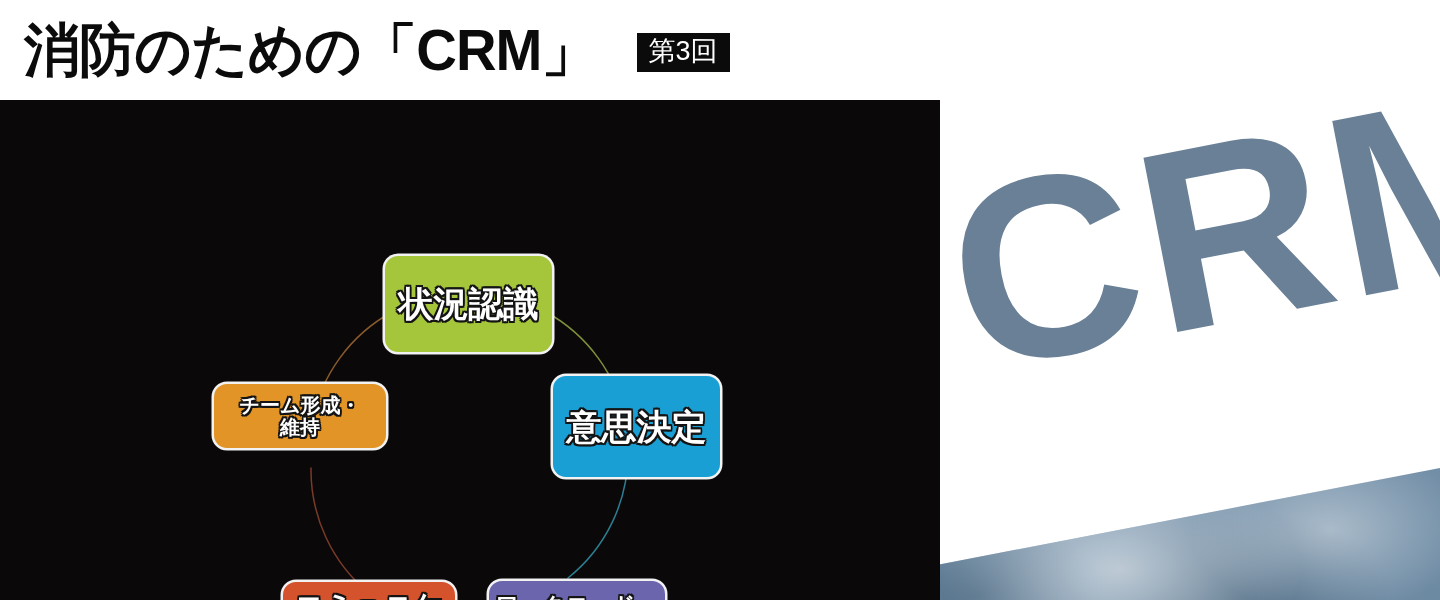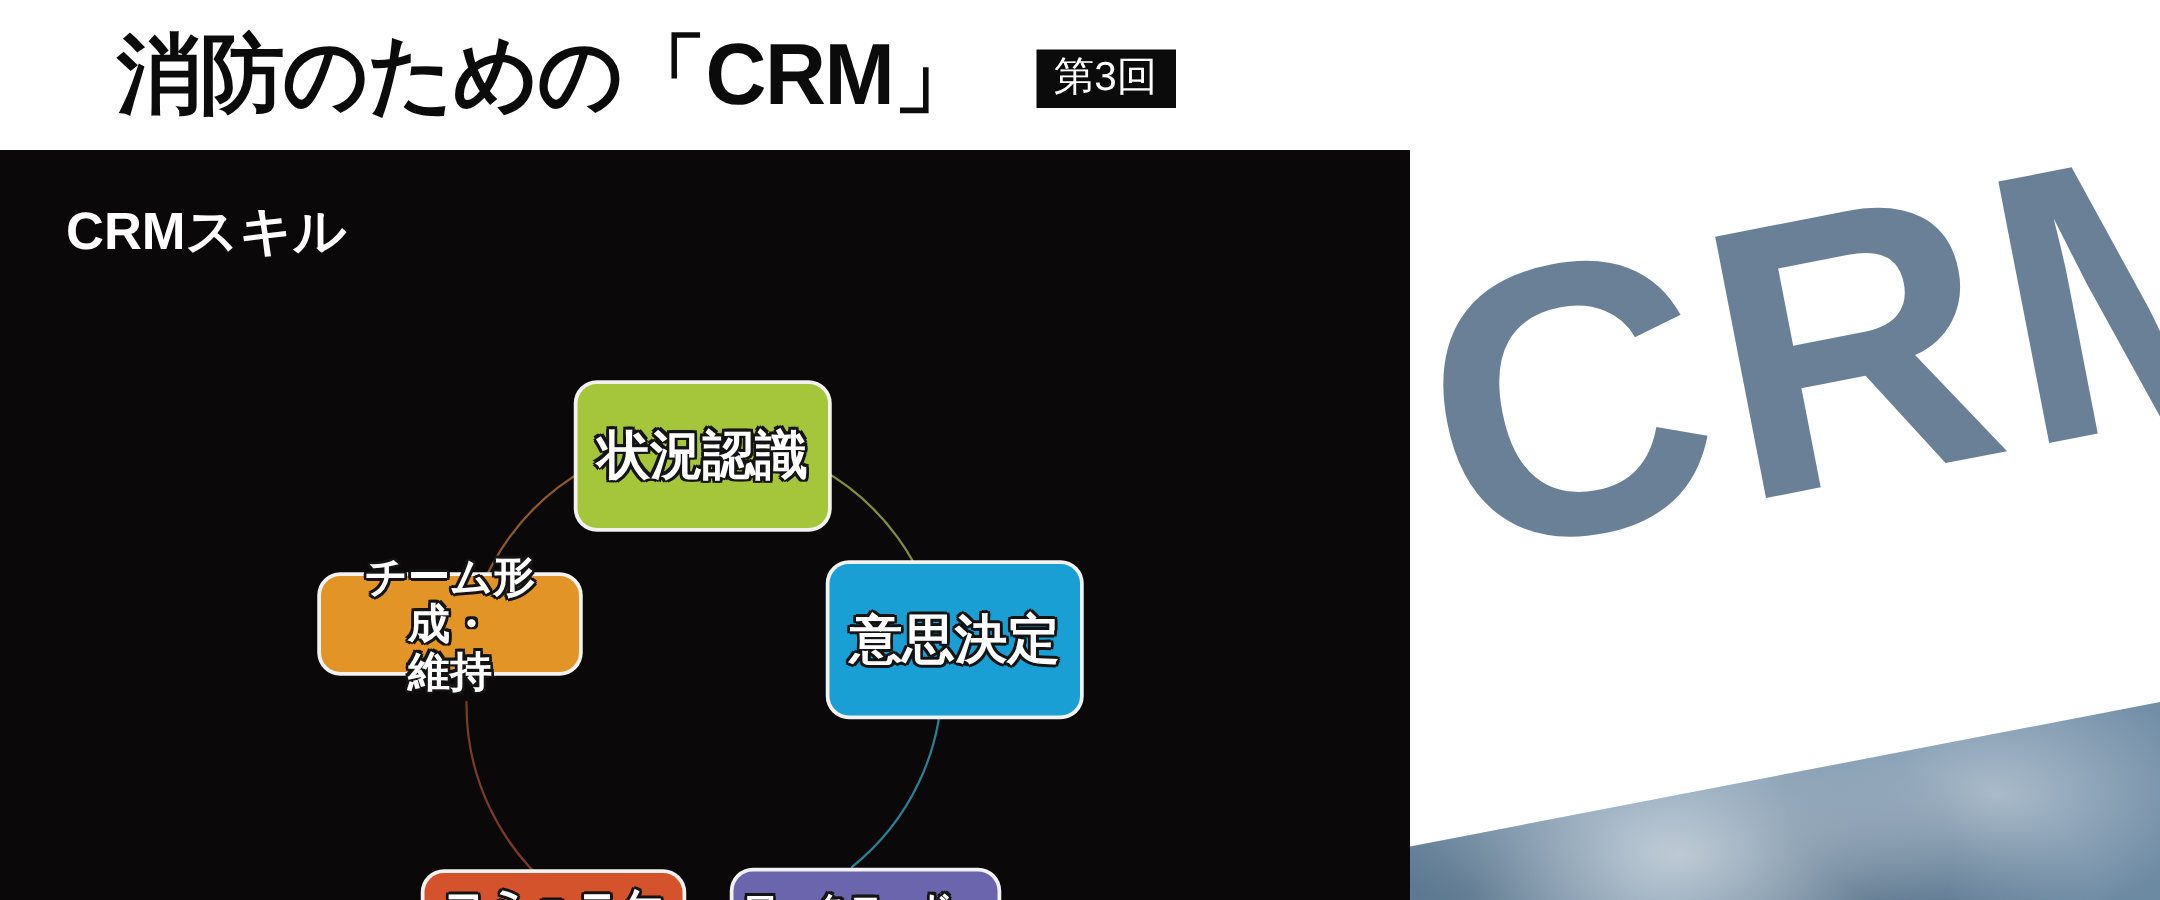--- a/index.html
+++ b/index.html
@@ -8,21 +8,21 @@
     font-family:"Liberation Sans","DejaVu Sans",sans-serif;
     background:#ffffff;
     position:relative;
   }
 
   
   #header {
     position:absolute; left:0; top:0; width:1440px; height:100px;
     background:#ffffff;
     display:flex; align-items:center;
-    padding-left:78px;
+    padding-left:24px;
     white-space:nowrap;
     z-index:40;
   }
   #title-jp {
     font-size:58px; font-weight:bold; color:#0b0b0b;
     letter-spacing:-1px; line-height:1;
     transform:scaleX(0.97);
     transform-origin:left center;
   }
   #title-en {
@@ -102,34 +102,33 @@
       -1.6px -1.6px 0 #141414, 1.6px -1.6px 0 #141414,
       -1.6px  1.6px 0 #141414, 1.6px  1.6px 0 #141414,
        0    -1.8px 0 #141414,  0     1.8px 0 #141414,
       -1.8px  0    0 #141414, 1.8px  0    0 #141414;
   }
 
   #skill-0 { left:385px; top:156px; width:167px; height:96px; font-size:35px; }
   #skill-1 { left:553px; top:276px; width:167px; height:101px; font-size:35px; }
   #skill-2 { left:489px; top:481px; width:176px; height:76px; font-size:23px; }
   #skill-3 { left:283px; top:482px; width:172px; height:79px; font-size:29px; }
-  #skill-4 { left:214px; top:284px; width:172px; height:64px; font-size:28px; }
+  #skill-4 { left:214px; top:284px; width:172px; height:64px; font-size:20px; }
 </style>
 </head>
 <body>
 
 <div id="scene">
   <div id="photo-wedge"></div>
   <div class="wm" id="wm-dark">CRM</div>
   <div class="wm" id="wm-light">CRM</div>
 </div>
 
 <div id="panel">
 
-  <div id="panel-title">CRMスキル</div>
 
   <svg id="ring" viewBox="0 0 940 500">
 
     <g fill="none" stroke-width="1.5" stroke-linecap="round">
       <path d="M 312 322 A 160 160 0 0 1 392 212" stroke="#8a5a2a"></path>
       <path d="M 546 212 A 160 160 0 0 1 626 322" stroke="#7e8f3a"></path>
       <path d="M 628 352 A 160 160 0 0 1 568 478" stroke="#2c7f93"></path>
       <path d="M 540 497 A 160 160 0 0 1 400 498" stroke="#4a3f55"></path>
       <path d="M 370 494 A 160 160 0 0 1 311 368" stroke="#7a3a2a"></path>
     </g>

